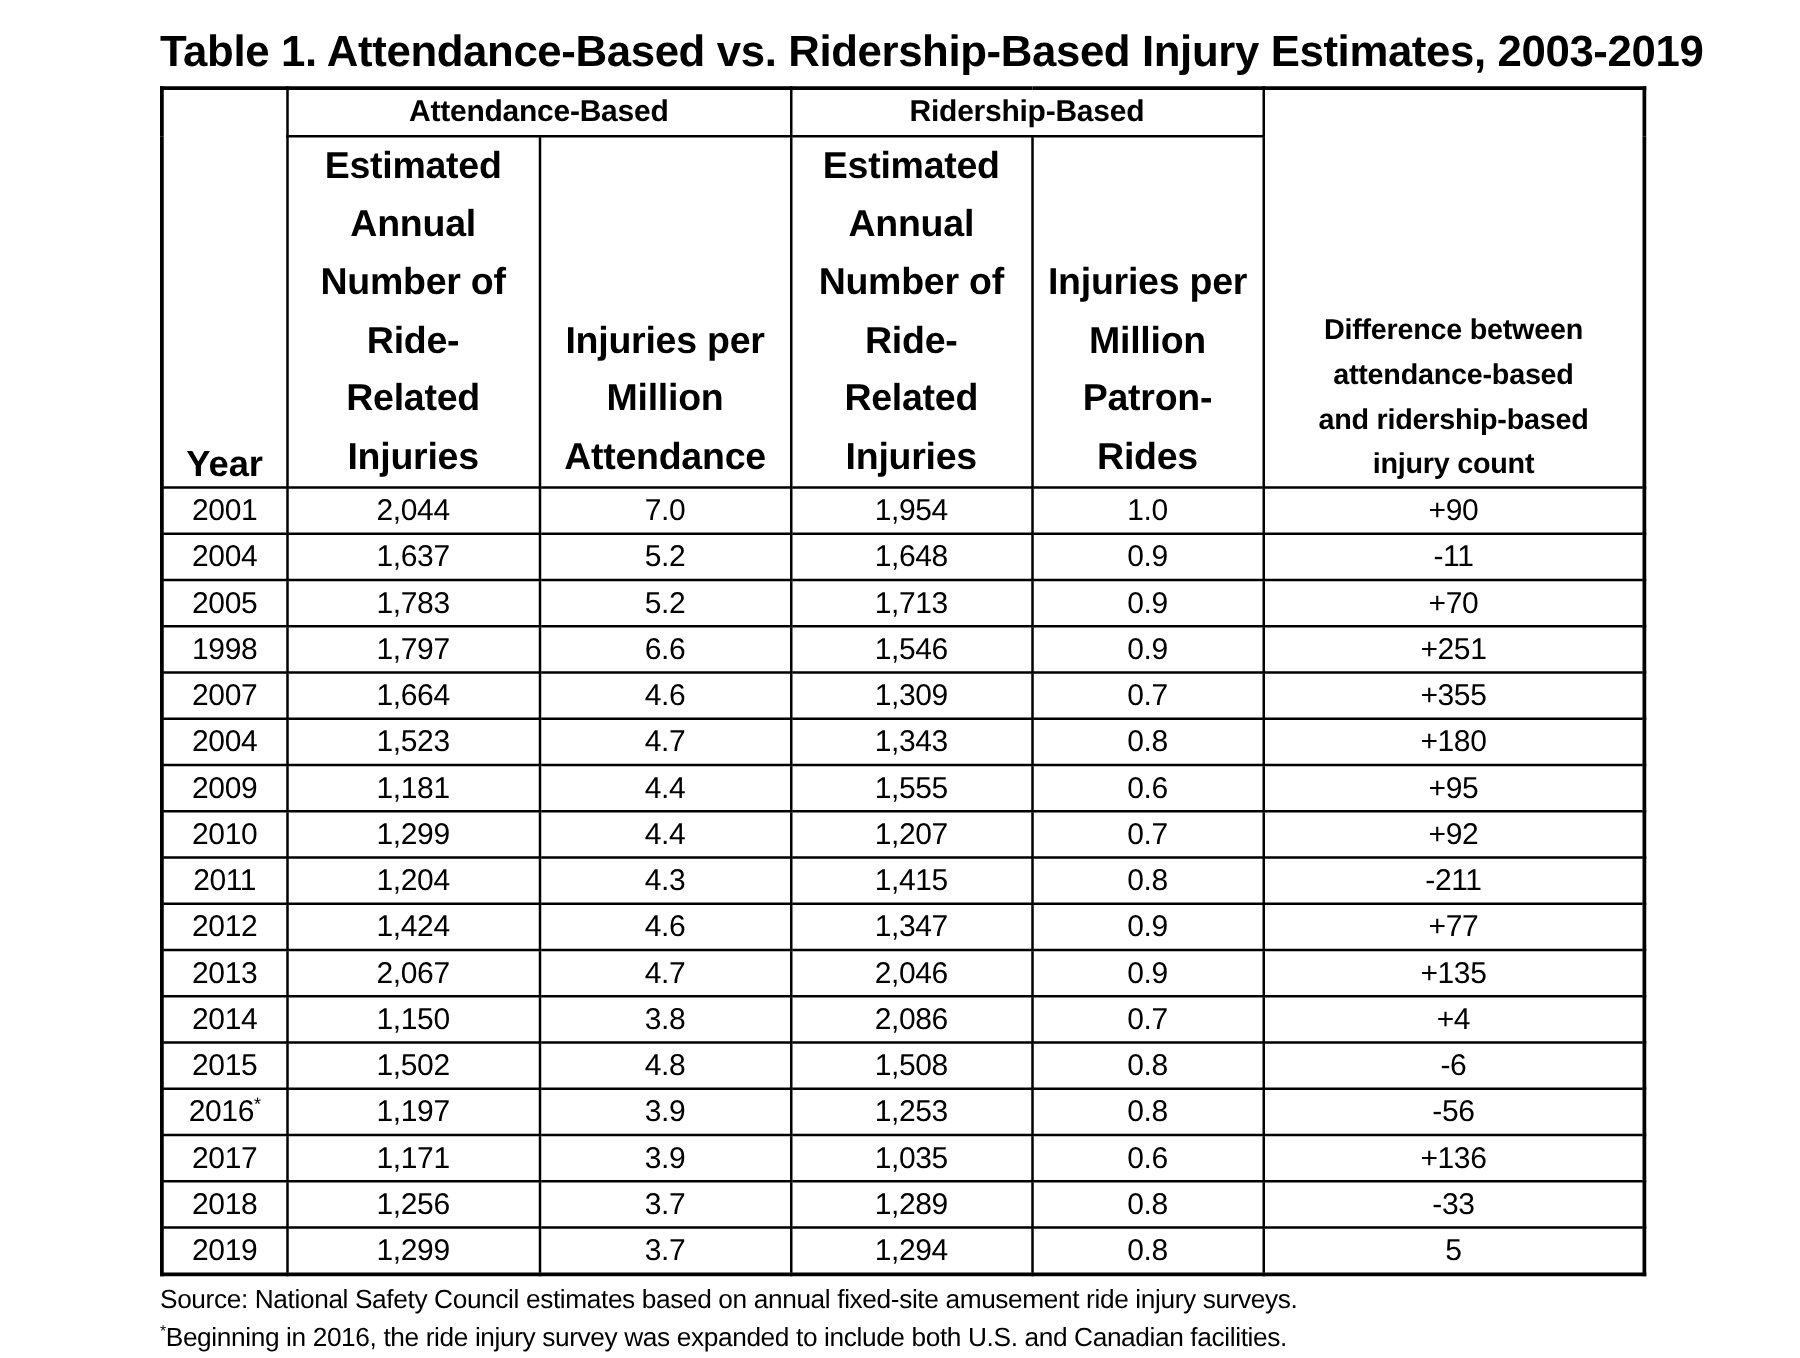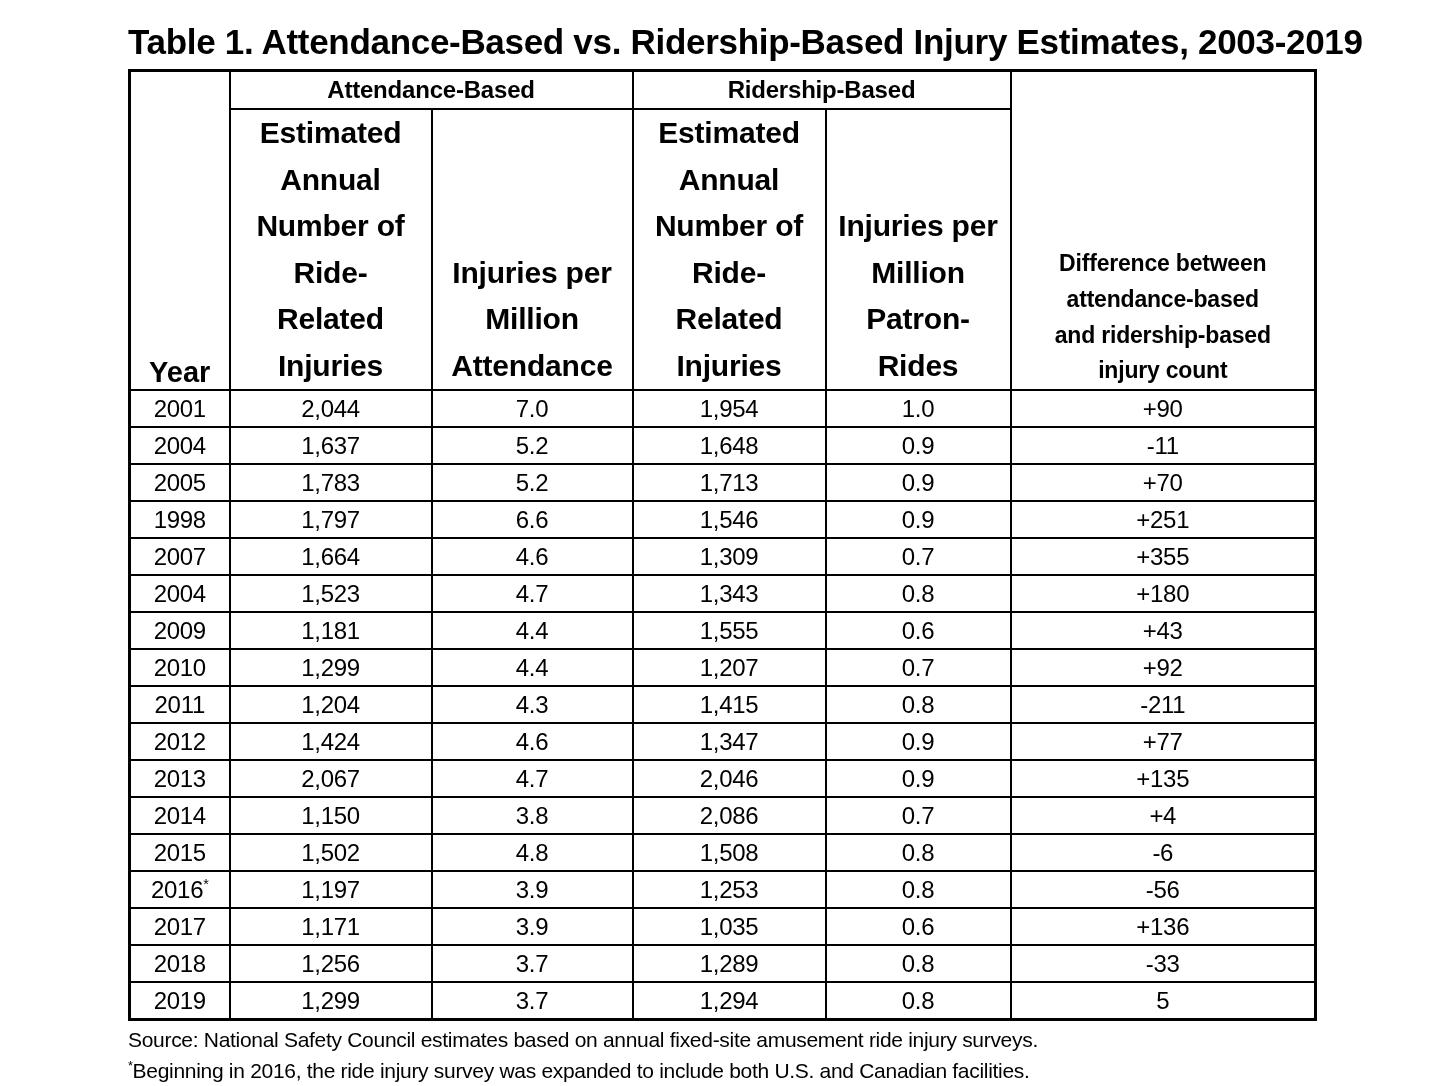--- a/index.html
+++ b/index.html
@@ -190,21 +190,21 @@
           <td>1,343</td>
           <td>0.8</td>
           <td>+180</td>
         </tr>
         <tr>
           <td>2009</td>
           <td>1,181</td>
           <td>4.4</td>
           <td>1,555</td>
           <td>0.6</td>
-          <td>+43</td>
+          <td>+95</td>
         </tr>
         <tr>
           <td>2010</td>
           <td>1,299</td>
           <td>4.4</td>
           <td>1,207</td>
           <td>0.7</td>
           <td>+92</td>
         </tr>
         <tr>

